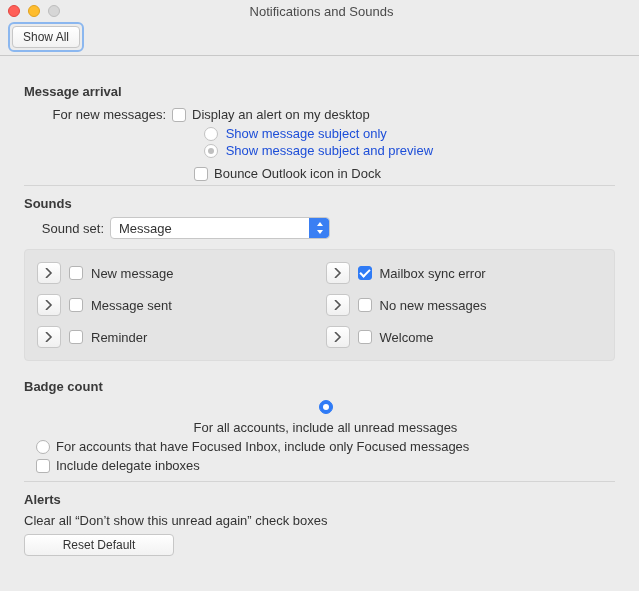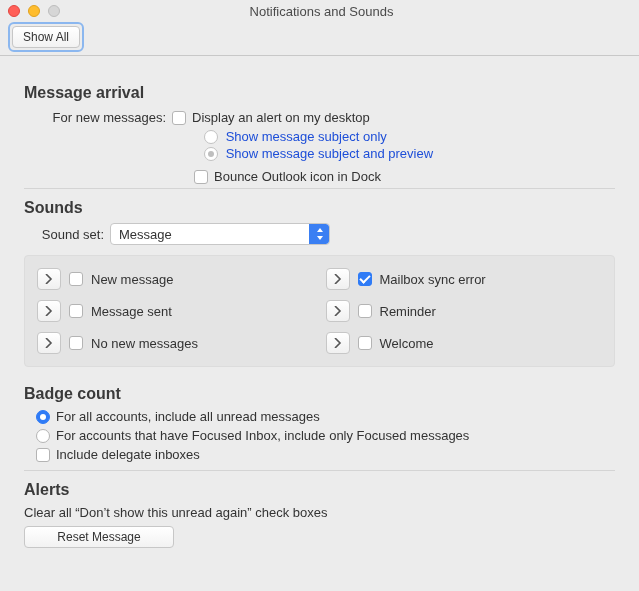--- a/index.html
+++ b/index.html
@@ -64,21 +64,21 @@
     display: inline-block;
   }
   .content {
     padding: 18px 24px 18px 24px;
     background: #ececec;
     height: calc(591px - 56px);
     overflow: hidden;
   }
   .section-heading {
     font-weight: 600;
-    font-size: 16px;
+    font-size: 13px;
     margin: 10px 0 6px 0;
     color: #3a3a3a;
   }
   .section-heading.tight { margin-top: 18px; }
   .divider { border: none; border-top: 1px solid #d4d4d4; margin: 4px 0 10px 0; }
   .row { display: flex; align-items: center; gap: 6px; margin: 4px 0; }
   .label { color: #333; }
   .sub { margin-left: 180px; color: #1d4ed8; font-size: 13px; }
   .sub .radio-dot {
     display: inline-block; width: 14px; height: 14px; border-radius: 50%;
@@ -223,56 +223,56 @@
       <span class="checkbox-box"></span>
       <span class="label">Message sent</span>
     </div>
     <div class="sound-item">
       <span class="play-btn">
         <svg viewBox="0 0 8 10">
             <path d="M1 0 L6 5 L1 10" stroke="#555" stroke-width="1.6" fill="none"></path>
           </svg>
       </span>
       <span class="checkbox-box"></span>
+      <span class="label">No new messages</span>
+    </div>
+    <div class="sound-item">
+      <span class="play-btn">
+        <svg viewBox="0 0 8 10">
+            <path d="M1 0 L6 5 L1 10" stroke="#555" stroke-width="1.6" fill="none"></path>
+          </svg>
+      </span>
+      <span class="checkbox-box"></span>
       <span class="label">Reminder</span>
     </div>
     <div class="sound-item">
       <span class="play-btn">
         <svg viewBox="0 0 8 10">
             <path d="M1 0 L6 5 L1 10" stroke="#555" stroke-width="1.6" fill="none"></path>
           </svg>
       </span>
       <span class="checkbox-box"></span>
-      <span class="label">No new messages</span>
-    </div>
-    <div class="sound-item">
-      <span class="play-btn">
-        <svg viewBox="0 0 8 10">
-            <path d="M1 0 L6 5 L1 10" stroke="#555" stroke-width="1.6" fill="none"></path>
-          </svg>
-      </span>
-      <span class="checkbox-box"></span>
       <span class="label">Welcome</span>
     </div>
   </div>
 
   <div class="section-heading tight">Badge count</div>
 
-  <div class="row indent" style="margin-top:6px;">
+  <div class="row indent" style="margin-top:6px;flex-direction:column;">
     <span class="radio-box checked"></span>
     <span class="label">For all accounts, include all unread messages</span>
   </div>
   <div class="row indent">
     <span class="radio-box"></span>
     <span class="label">For accounts that have Focused Inbox, include only Focused messages</span>
   </div>
   <div class="row indent">
     <span class="checkbox-box"></span>
     <span class="label">Include delegate inboxes</span>
   </div>
 
   <hr class="divider" style="margin-top:8px;">
 
   <div class="section-heading" style="margin-top:0;">Alerts</div>
   <div class="label" style="margin:4px 0 6px 0;">Clear all “Don’t show this unread again” check boxes</div>
-  <span class="btn reset-btn">Reset Message</span>
+  <span class="btn reset-btn">Reset Default</span>
 
 </div>
 
 </body></html>

